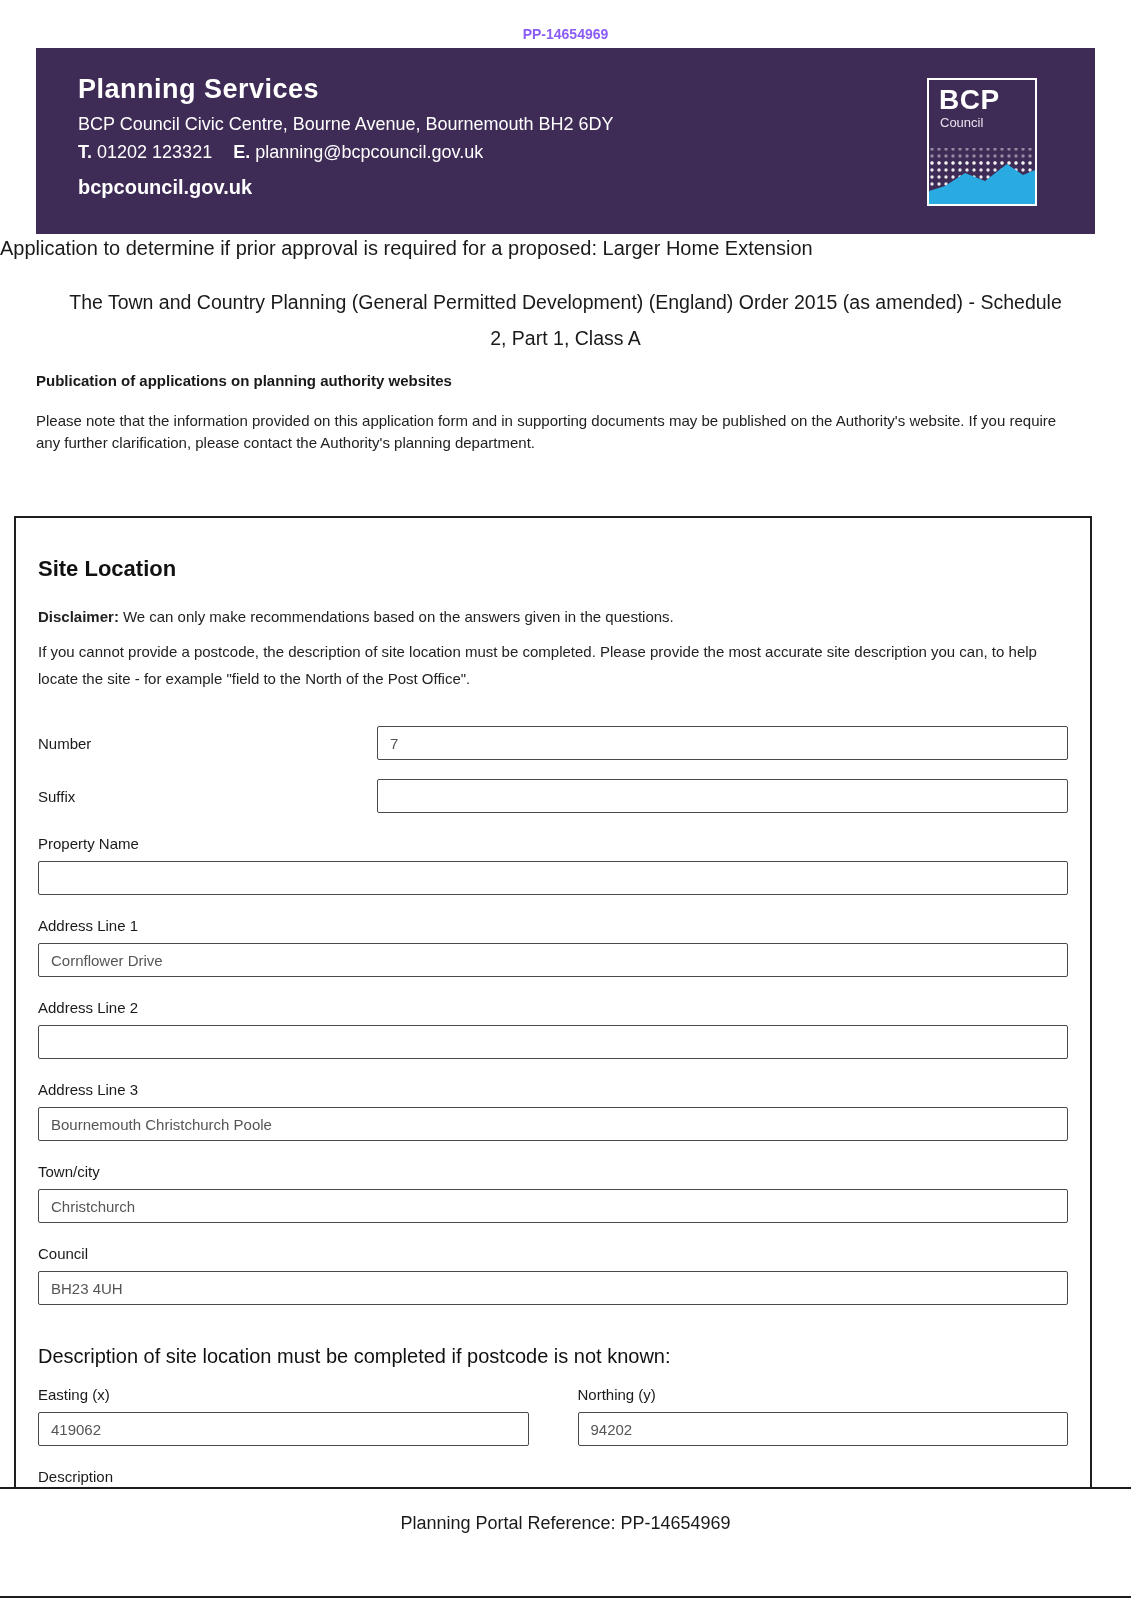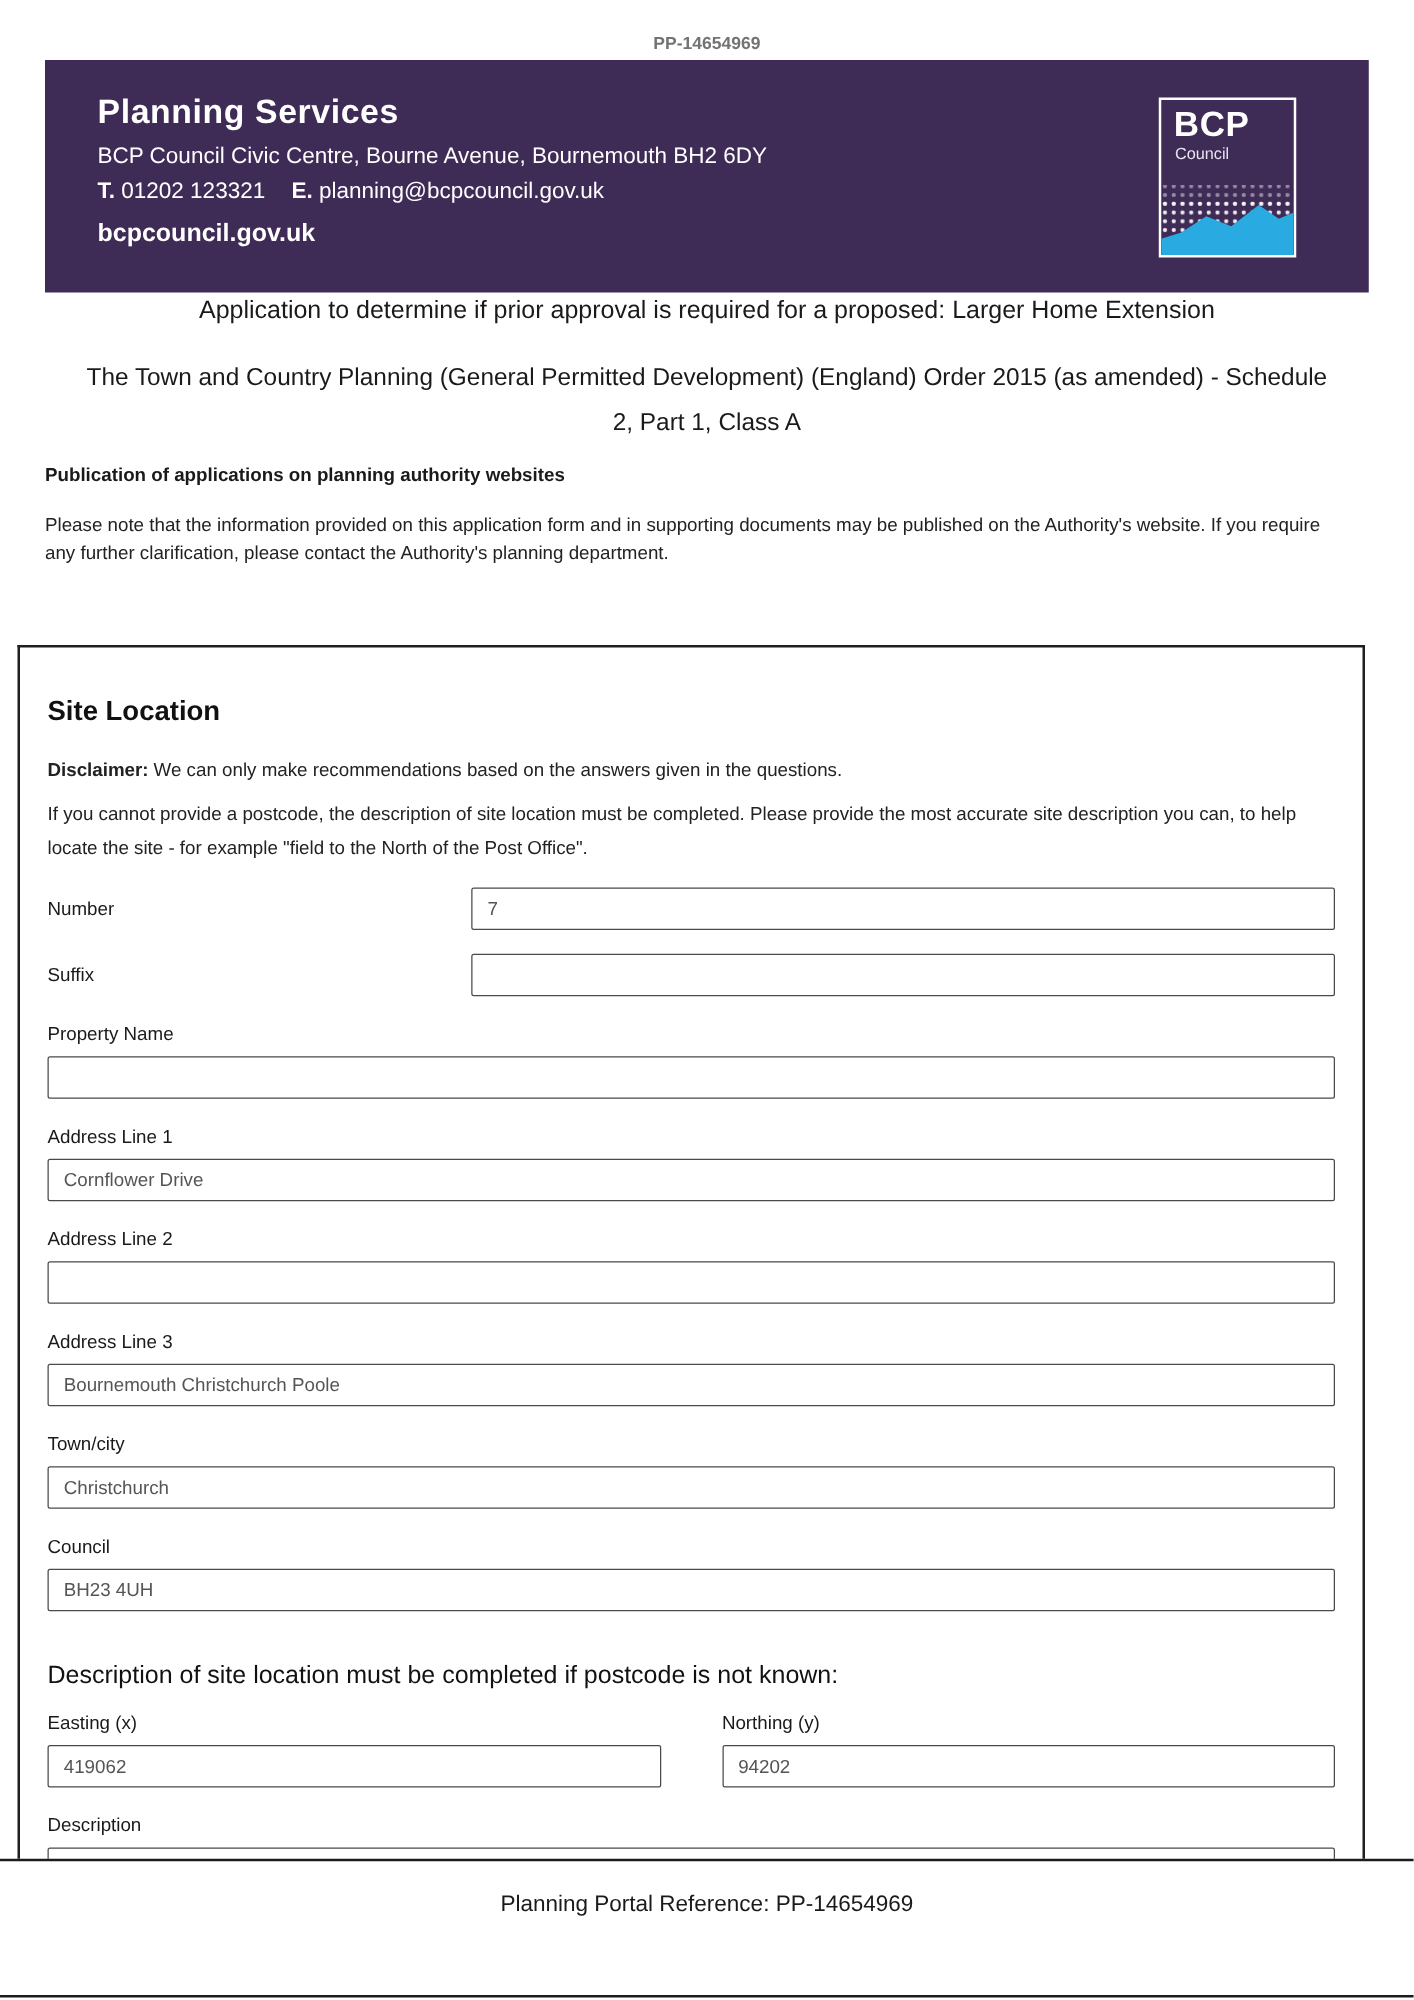--- a/index.html
+++ b/index.html
@@ -9,21 +9,21 @@
     font-family:"Liberation Sans", sans-serif;
     color:#1a1a1a;
     position:relative;
     overflow:hidden;
   }
   .page { position:relative; width:1131px; height:1600px; }
 
   
   .ref-top {
     position:absolute; top:26px; left:0; right:0;
-    text-align:center; font-size:14px; font-weight:bold; color:#737373;
+    text-align:center; font-size:14px; font-weight:bold; color:#8b5cf6;
   }
 
   
   .band {
     position:absolute; top:48px; left:36px; right:36px; height:186px;
     background:#3e2b56; color:#ffffff;
     padding:26px 16px 0 42px;
   }
   .band h1 { font-size:27px; font-weight:bold; letter-spacing:.5px; }
   .band .addr { font-size:18px; margin-top:9px; }
@@ -40,21 +40,21 @@
     background:#3e2b56;
     overflow:hidden;
   }
   .logo .logo-bcp { font-size:28px; font-weight:bold; color:#fff; padding:6px 0 0 10px; line-height:1; letter-spacing:.5px; }
   .logo .logo-council { font-size:13px; color:#e8e4ef; padding-left:11px; margin-top:1px; }
   .logo svg { position:absolute; bottom:0; left:0; width:100%; height:58px; display:block; }
 
   
   .app-title {
     position:absolute; top:237px; left:0; right:0;
-    text-align:center; font-size:20px; color:#1a1a1a;
+    font-size:20px; color:#1a1a1a;
   }
   .legislation {
     position:absolute; top:284px; left:60px; right:60px;
     text-align:center; font-size:19.5px; line-height:36px; color:#1a1a1a;
   }
   .pub-heading {
     position:absolute; top:372px; left:36px;
     font-size:15px; font-weight:bold;
   }
   .pub-text {
@@ -76,21 +76,21 @@
   label { font-size:15px; color:#1a1a1a; }
   input[type="text"] {
     height:34px; width:100%;
     border:1px solid #4a4a4a; border-radius:2px;
     background:#fff; color:#555;
     font-family:"Liberation Sans", sans-serif; font-size:15px;
     padding:0 12px; outline:none;
   }
 
   .inline-row { display:flex; align-items:center; margin-top:19px; }
-  .inline-row:first-of-type { margin-top:18px;align-items:center; }
+  .inline-row:first-of-type { margin-top:34px;align-items:center; }
   .inline-row label { flex:0 0 339px; }
   .inline-row input { flex:1; }
 
   .field { margin-top:22px; }
   .field label { display:block; margin-bottom:9px; }
 
   .desc-heading { margin-top:40px; font-size:20px; color:#111; }
 
   .two-col { display:flex; gap:49px; margin-top:18px; }
   .two-col .col { flex:1; }

